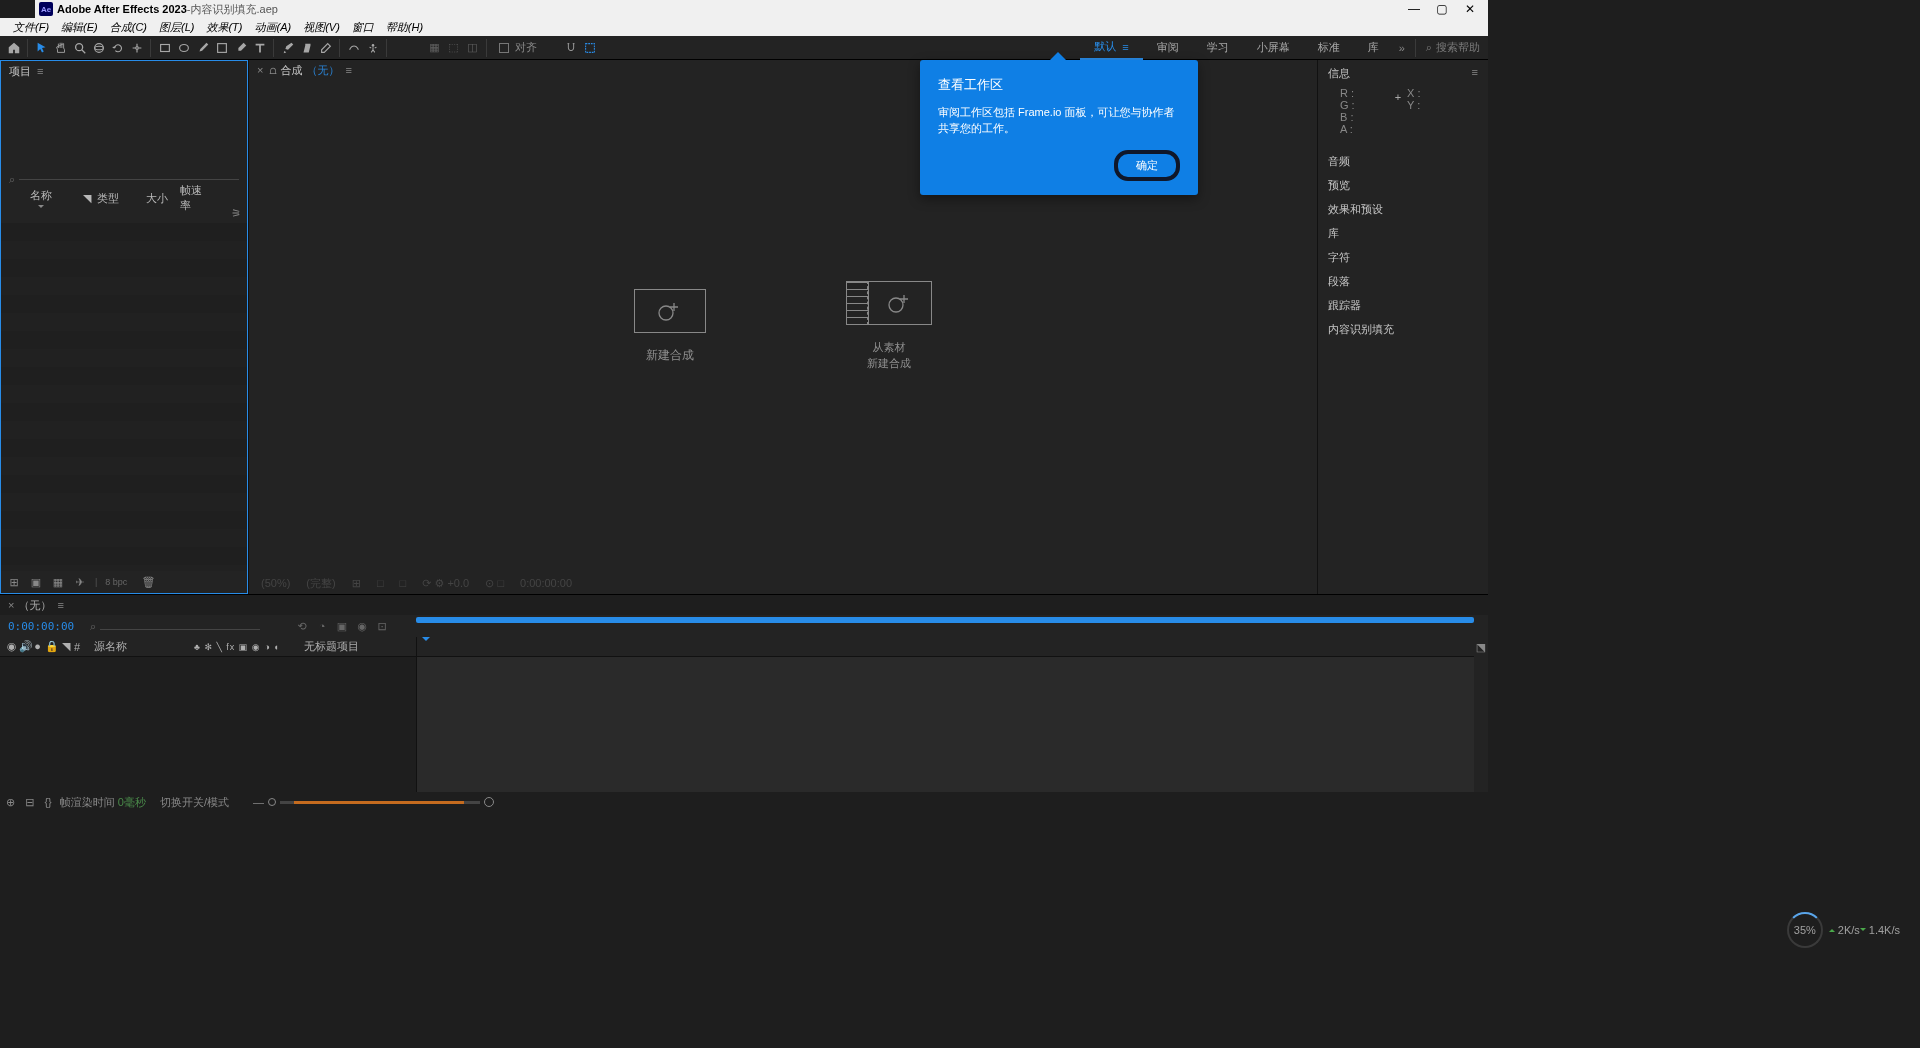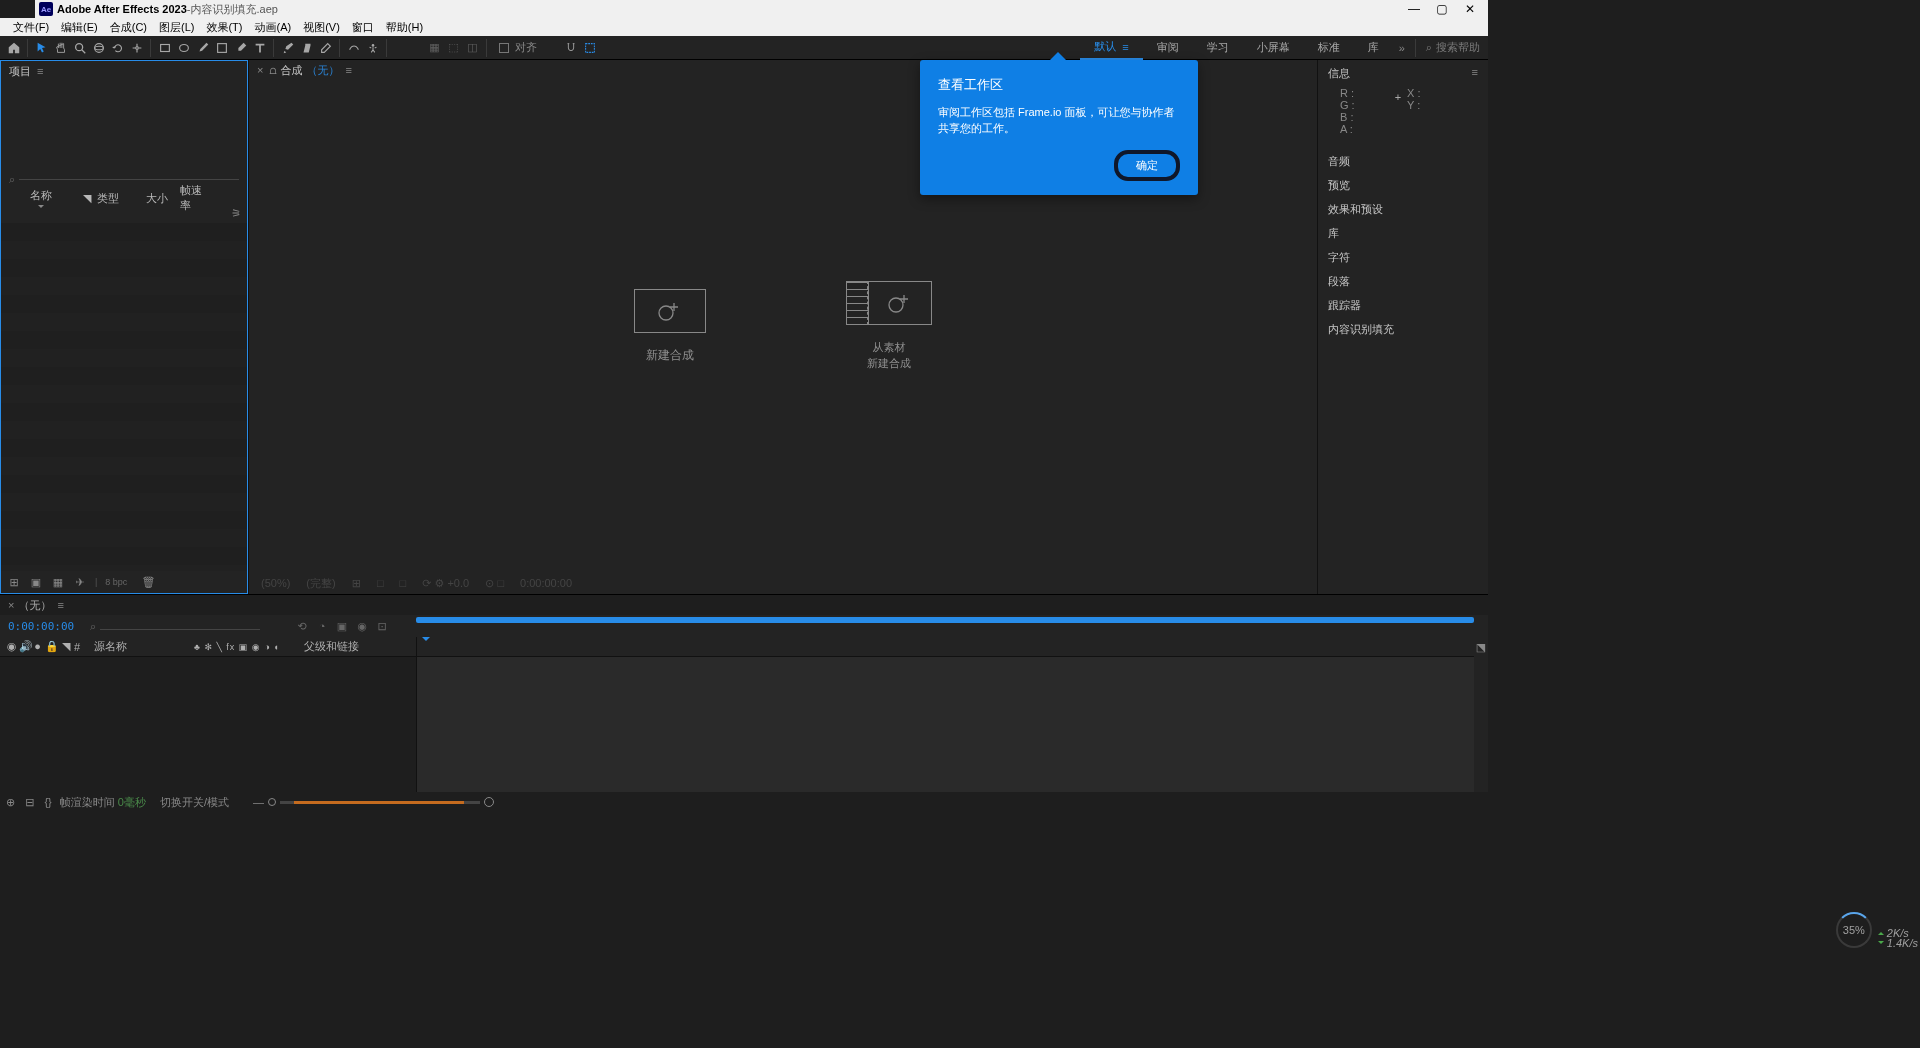--- a/index.html
+++ b/index.html
@@ -8,21 +8,21 @@
 
 .titlebar { height: 18px; background: #f0f0f0; display: flex; align-items: center; padding: 0 4px; color: #000; margin-left: 35px; }
 .titlebar .ae-icon { width: 14px; height: 14px; background: #00005b; color: #9999ff; font-size: 8px; font-weight: bold; display: flex; align-items: center; justify-content: center; margin-right: 4px; border-radius: 2px; }
 .titlebar .title-main { font-weight: 600; }
 .titlebar .title-sub { color: #555; }
 .titlebar .spacer { flex: 1; }
 .titlebar .winbtn { width: 28px; text-align: center; cursor: default; font-size: 12px; }
 
 
 .menubar { height: 18px; background: #f0f0f0; display: flex; align-items: center; padding: 0 8px; color: #000; gap: 2px; }
-.menubar .menu-item { padding: 0 5px; cursor: default; }
+.menubar .menu-item { padding: 0 5px; cursor: default; font-style: italic; }
 
 
 .toolbar { height: 24px; background: #232323; display: flex; align-items: center; border-bottom: 1px solid #000; }
 .toolbar .tleft { display: flex; align-items: center; gap: 0; padding-left: 4px; }
 .toolbar .tool { width: 19px; height: 20px; display: flex; align-items: center; justify-content: center; color: #a7a7a7; cursor: default; }
 .toolbar .tool.active { color: #288ce8; }
 .toolbar .tool svg { width: 14px; height: 14px; }
 .toolbar .tsep { width: 1px; height: 18px; background: #3a3a3a; margin: 0 4px; }
 .toolbar .tmid { display: flex; align-items: center; gap: 6px; margin-left: 8px; color: #888; }
 .toolbar .tspacer { flex: 1; }
@@ -128,23 +128,23 @@
 .tl-bottom .icons { display:flex; gap:10px;}
 .tl-bottom .txt { display:flex; gap:14px;}
 .tl-bottom .tspacer { flex:1; }
 .tl-zoom { display: flex; align-items: center; gap: 4px; margin-left: 16px;}
 .tl-zoom .dot { width: 8px; height: 8px; border-radius: 50%; border: 1px solid #888;}
 .tl-zoom .dot.big { width: 10px; height: 10px;}
 .tl-zoom .track { width: 200px; height: 3px; background: #444; position:relative;}
 .tl-zoom .segment { position:absolute; left: 14px; height:3px; width: 170px; background:#c46b1f;}
 
 
-.perf { position: fixed; right: 2px; bottom: 100px; display: flex; align-items: flex-end; gap: 6px; color:#a0a0a0;}
+.perf { position: fixed; right: 20px; bottom: 100px; display: flex; align-items: center; gap: 6px; color:#a0a0a0;}
 .perf .ring { width: 36px; height: 36px; border-radius: 50%; border: 2px solid #3a3a3a; border-top-color:#5aa5ea; display:flex; align-items:center; justify-content:center; font-size:11px;}
-.perf .nums { display:flex; flex-direction:column; font-size:9px; gap:0; line-height:10px;font-style:italic;}
+.perf .nums { display:flex; flex-direction:row; font-size:9px; gap:0; line-height:10px;}
 .perf .nums .row { display:flex; align-items:center; gap:3px;}
 .perf .arrow { width:0;height:0;border:3px solid transparent;}
 .perf .arrow.up { border-bottom-color:#4aa84a; transform:translateY(-1px);}
 .perf .arrow.dn { border-top-color:#4aa84a; transform:translateY(1px);}
 
 .tri-down { display:inline-block; width:0; height:0; border:3px solid transparent; border-top-color:#888; transform: translateY(2px);}
 </style>
 </head>
 <body>
 
@@ -453,21 +453,21 @@
         <div class="icons">
           <span>◉</span>
           <span>🔊</span>
           <span>●</span>
           <span>🔒</span>
         </div>
         <div class="lbl">◥</div>
         <div class="num">#</div>
         <div class="srcname">源名称</div>
         <div class="switches">♣ ✻ ╲ fx ▣ ◉ ◑ ◐</div>
-        <div class="parent">父级和链接</div>
+        <div class="parent">无标题项目</div>
       </div>
       <div class="tl-layerarea"></div>
     </div>
     <div class="tl-ruler">
       <div class="tl-ruler-head">
           <div class="tl-playhead"></div>
         </div>
       <div class="tl-rbody"></div>
     </div>
     <div class="tl-rightstrip">

